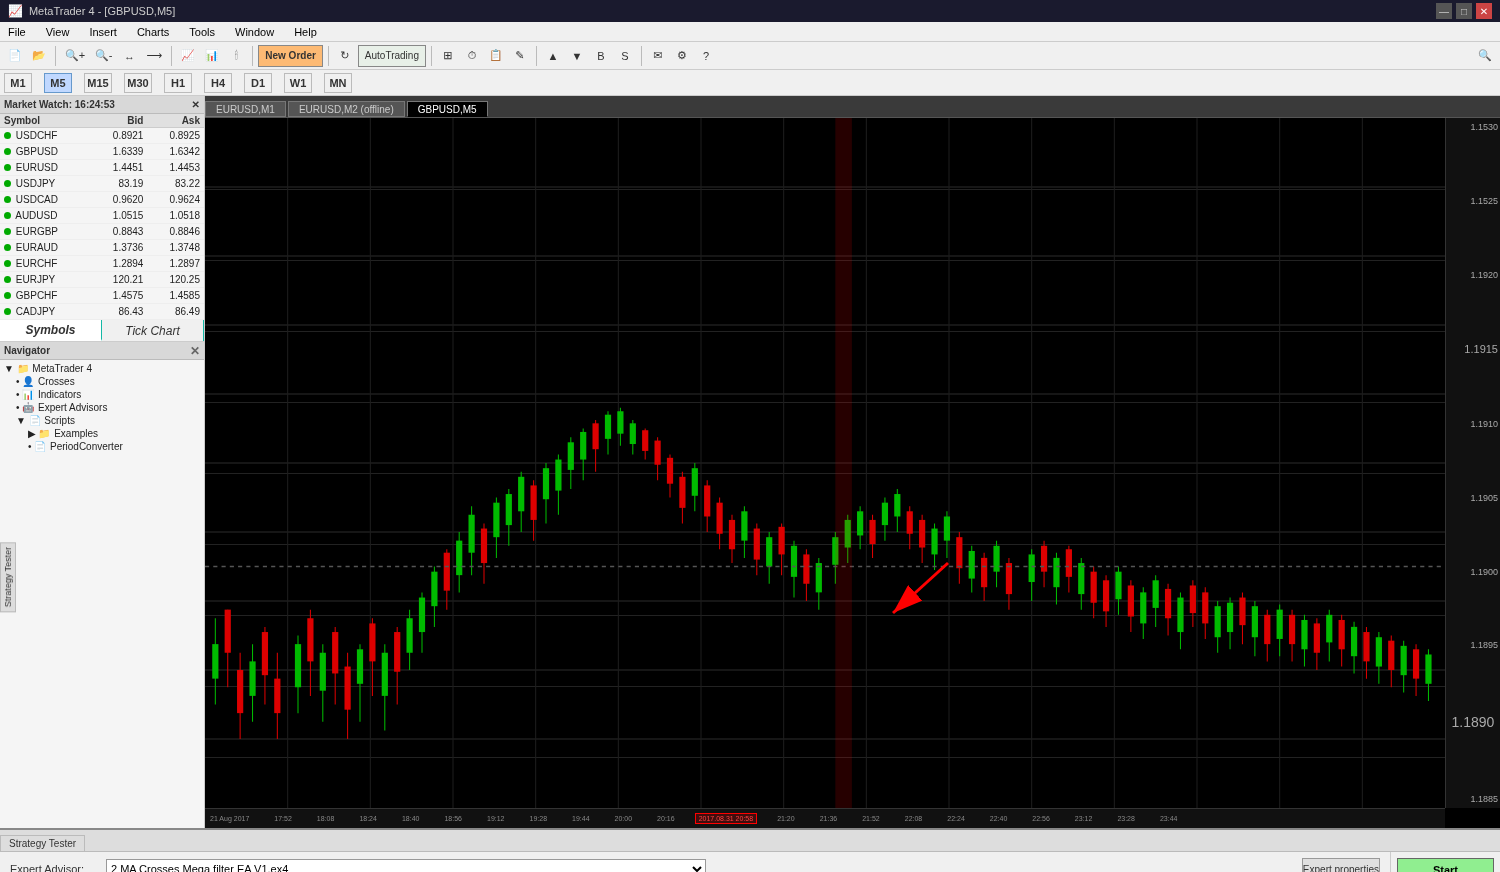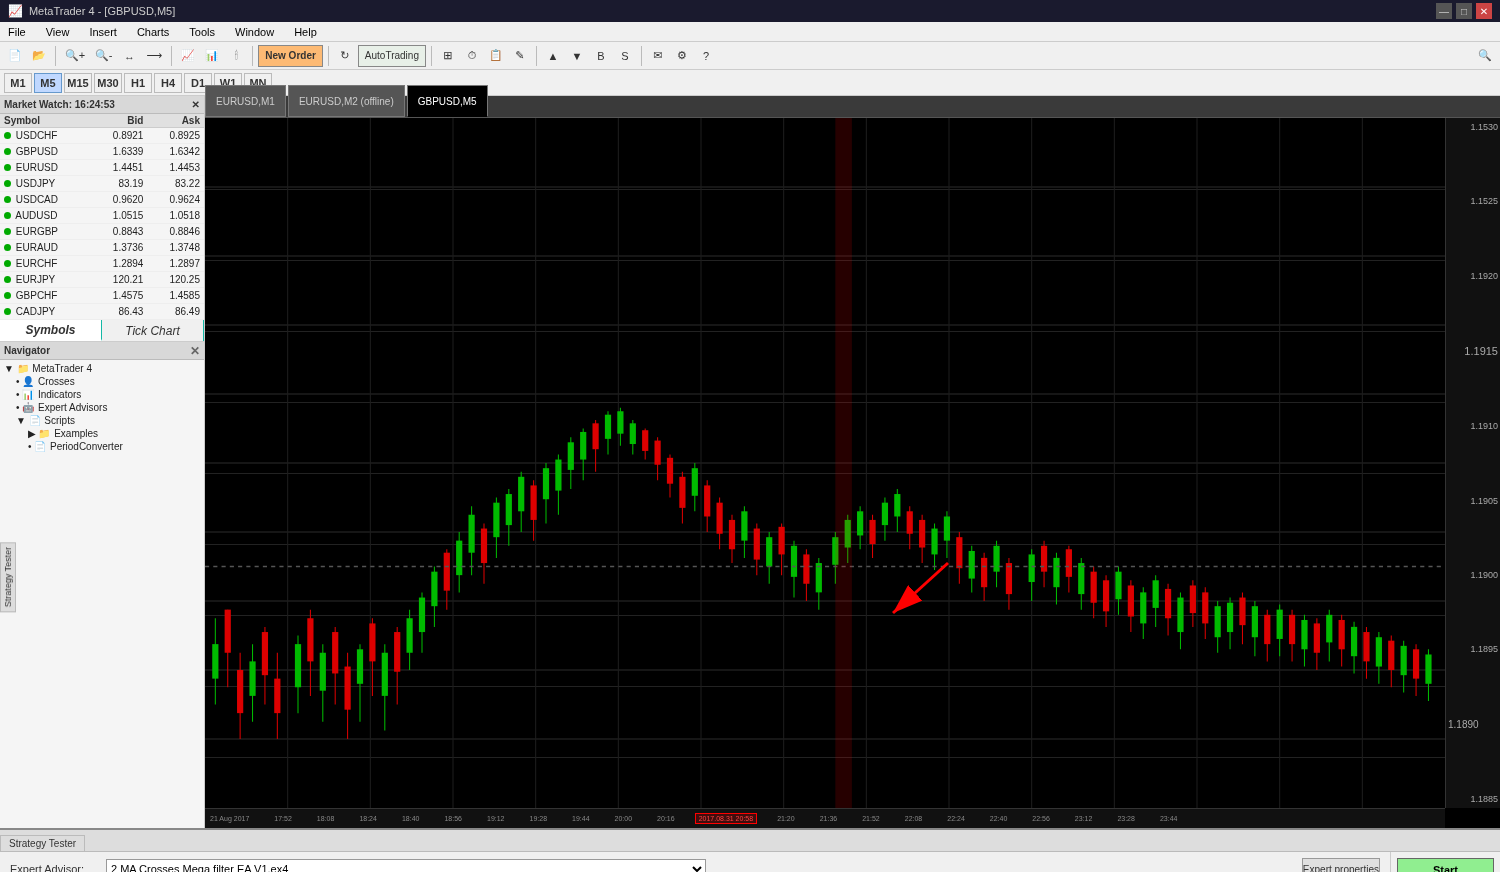--- a/index.html
+++ b/index.html
@@ -16,21 +16,21 @@
     .menubar span { cursor: pointer; padding: 0 4px; }
 
     
     .toolbar1 { height: 28px; background: #f0f0f0; display: flex; align-items: center; padding: 0 4px; gap: 2px; border-bottom: 1px solid #ccc; }
     .tb-btn { height: 22px; min-width: 22px; background: #f0f0f0; border: 1px solid transparent; cursor: pointer; display: flex; align-items: center; justify-content: center; font-size: 11px; color: #333; padding: 0 3px; }
     .tb-sep { width: 1px; height: 20px; background: #bbb; margin: 0 3px; }
     .tb-btn-new-order { background: #fdba74; border: 1px solid #888; font-size: 10px; font-weight: bold; padding: 0 6px; }
     .tb-btn-autotrading { background: #e8f0e8; border: 1px solid #888; font-size: 10px; padding: 0 6px; }
 
     
-    .toolbar2 { height: 26px; background: #f0f0f0; display: flex; align-items: center; padding: 0 4px; gap: 2px; border-bottom: 1px solid #ccc; }
+    .toolbar2 { height: 26px; background: #f0f0f0; display: flex; align-items: center; padding: 0 4px; gap: 12px; border-bottom: 1px solid #ccc; }
     .tf-btn { height: 20px; min-width: 28px; background: #f0f0f0; border: 1px solid #bbb; cursor: pointer; display: flex; align-items: center; justify-content: center; font-size: 11px; color: #333; font-weight: bold; }
     .tf-btn.active { background: #c0d8ff; border-color: #6699cc; }
 
     
     .main-layout { display: flex; height: calc(872px - 22px - 20px - 28px - 26px - 22px - 22px); }
 
     
     .left-panel { width: 205px; background: #f5f5f5; border-right: 1px solid #ccc; display: flex; flex-direction: column; flex-shrink: 0; }
 
     
@@ -53,21 +53,21 @@
     .navigator { flex: 1; overflow: auto; }
     .nav-header { height: 18px; background: #d8d8d8; display: flex; align-items: center; justify-content: space-between; padding: 0 4px; font-weight: bold; font-size: 10px; color: #333; border-bottom: 1px solid #bbb; }
     .nav-close { cursor: pointer; color: #666; font-size: 12px; }
     .nav-tree { padding: 2px 0; }
     .nav-item { display: flex; align-items: center; padding: 1px 4px; font-size: 10px; cursor: pointer; color: #222; }
     .nav-icon { font-size: 10px; margin-right: 3px; }
 
     
     .chart-area { flex: 1; background: #000; display: flex; flex-direction: column; position: relative; }
     .chart-tabs { height: 22px; background: #3a3a3a; display: flex; align-items: flex-end; border-bottom: 1px solid #555; }
-    .chart-tab { height: 32px; padding: 0 10px; display: flex; align-items: center; font-size: 10px; cursor: pointer; color: #ccc; background: #555; border: 1px solid #777; margin-right: 2px; }
+    .chart-tab { height: 16px; padding: 0 10px; display: flex; align-items: center; font-size: 10px; cursor: pointer; color: #ccc; background: #555; border: 1px solid #777; margin-right: 2px; }
     .chart-tab.active { background: #000; color: #fff; border-bottom-color: #000; }
     .chart-canvas { flex: 1; position: relative; background: #000; overflow: hidden; }
 
     
     .chart-header-bar { height: 16px; background: #1a1a1a; display: flex; align-items: center; padding: 0 6px; font-size: 10px; color: #aaa; border-bottom: 1px solid #333; }
     .chart-inner { flex: 1; position: relative; background: #000; }
 
     
     .grid-h { position: absolute; left: 0; right: 55px; height: 1px; background: #222; }
 
@@ -580,21 +580,21 @@
 
         <div style="position:absolute; right:0; top:0; width:55px; bottom:20px; background:#111; border-left:1px solid #333; display:flex; flex-direction:column; justify-content:space-between; padding:4px 2px;">
           <span style="font-size:9px;color:#aaa;text-align:right;">1.1530</span>
           <span style="font-size:9px;color:#aaa;text-align:right;">1.1525</span>
           <span style="font-size:9px;color:#aaa;text-align:right;">1.1920</span>
           <span style="font-size:11px;color:#aaa;text-align:right;">1.1915</span>
           <span style="font-size:9px;color:#aaa;text-align:right;">1.1910</span>
           <span style="font-size:9px;color:#aaa;text-align:right;">1.1905</span>
           <span style="font-size:9px;color:#aaa;text-align:right;">1.1900</span>
           <span style="font-size:9px;color:#aaa;text-align:right;">1.1895</span>
-          <span style="font-size:10px;color:#aaa;text-align:left;">1.1890</span>
+          <span style="font-size:14px;color:#aaa;text-align:center;">1.1890</span>
           <span style="font-size:9px;color:#aaa;text-align:right;">1.1885</span>
         </div>
 
         <div style="position:absolute;bottom:0;left:0;right:55px;height:20px;background:#111;border-top:1px solid #333;display:flex;align-items:center;overflow:hidden;">
           <span style="font-size:7px;color:#888;white-space:nowrap;margin-left:5px;">21 Aug 2017</span>
           <span style="font-size:7px;color:#888;white-space:nowrap;margin-left:25px;">17:52</span>
           <span style="font-size:7px;color:#888;white-space:nowrap;margin-left:25px;">18:08</span>
           <span style="font-size:7px;color:#888;white-space:nowrap;margin-left:25px;">18:24</span>
           <span style="font-size:7px;color:#888;white-space:nowrap;margin-left:25px;">18:40</span>
           <span style="font-size:7px;color:#888;white-space:nowrap;margin-left:25px;">18:56</span>

